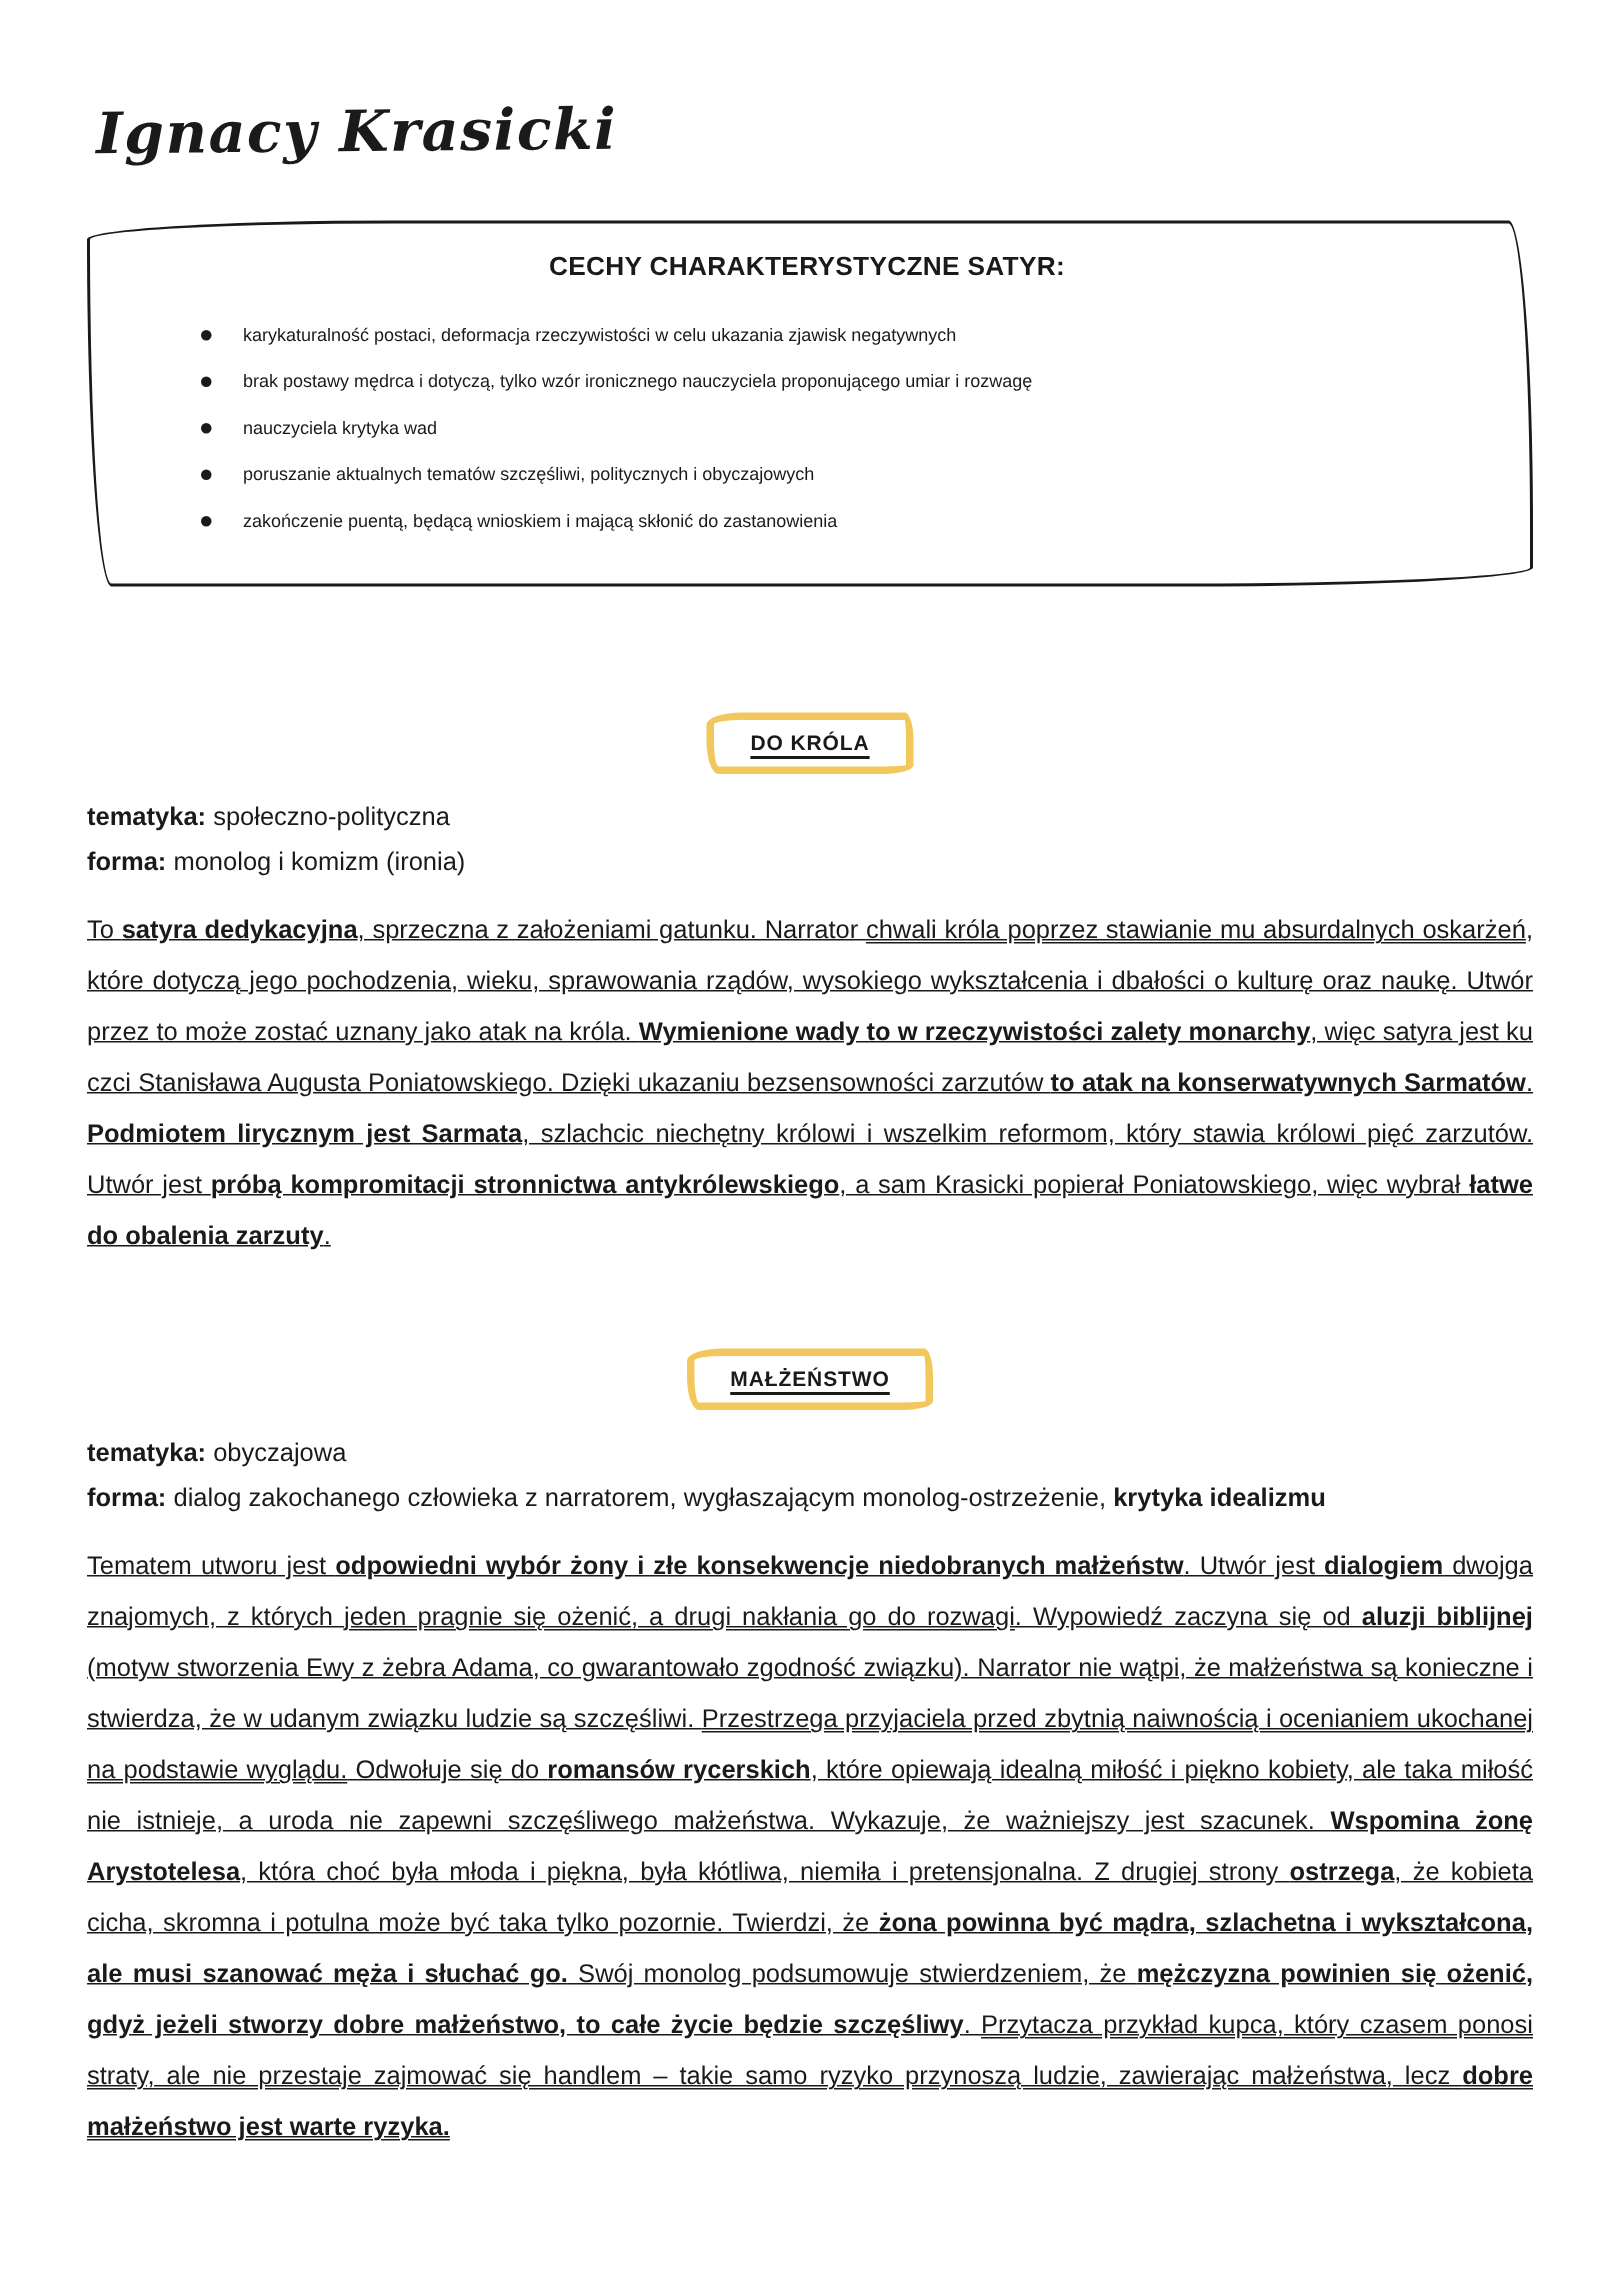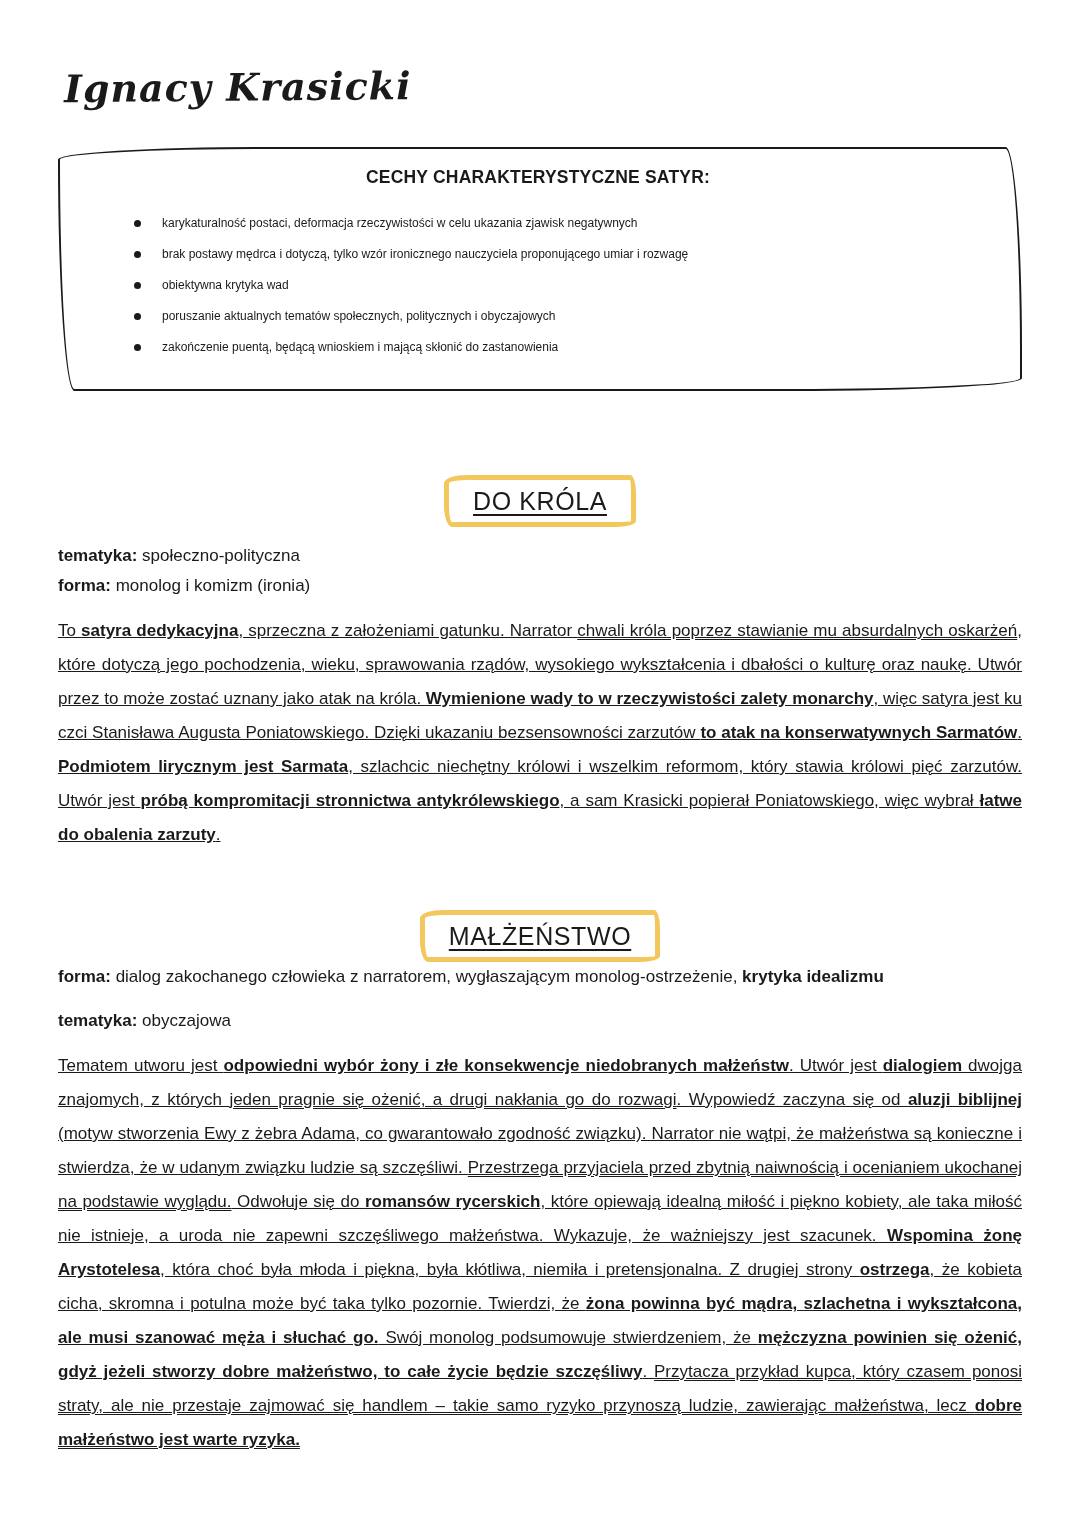--- a/index.html
+++ b/index.html
@@ -70,22 +70,22 @@
   .section-malzenstwo{margin-top:58px;}
   .yellow-frame{
     display:table;
     margin:0 auto;
     background:#fff;
     border:5px solid var(--accent);
     border-radius:24px 6px 20px 8px / 8px 18px 6px 22px;
     padding:7px 24px 6px 24px;
   }
   .yellow-frame .section-heading{
-    font-weight:normal;
-    font-size:25px;
+    font-weight:bold;
+    font-size:14px;
     letter-spacing:0.6px;
     text-decoration:underline;
     text-underline-offset:4px;
     text-decoration-thickness:2px;
   }
   p.meta{
     margin:0;
     font-size:17px;
     line-height:30px;
   }
@@ -105,37 +105,37 @@
 
 <div class="page">
 
   <h1 class="doc-title">Ignacy Krasicki</h1>
 
   <div class="features-box">
     <div class="box-heading">CECHY CHARAKTERYSTYCZNE SATYR:</div>
     <ul class="features-list">
         <li>karykaturalność postaci, deformacja rzeczywistości w celu ukazania zjawisk negatywnych</li>
         <li>brak postawy mędrca i dotyczą, tylko wzór ironicznego nauczyciela proponującego umiar i rozwagę</li>
-        <li>obiektywna krytyka wad</li>
-        <li>poruszanie aktualnych tematów społecznych, politycznych i obyczajowych</li>
+        <li>nauczyciela krytyka wad</li>
+        <li>poruszanie aktualnych tematów szczęśliwi, politycznych i obyczajowych</li>
         <li>zakończenie puentą, będącą wnioskiem i mającą skłonić do zastanowienia</li>
       </ul>
   </div>
 
   <section class="section section-do-krola">
     <div class="yellow-frame">
       <span class="section-heading">DO KRÓLA</span>
     </div>
     <p class="meta first"><span class="b">tematyka:</span><span> społeczno-polityczna</span></p>
     <p class="meta"><span class="b">forma:</span><span> monolog i komizm (ironia)</span></p>
     <p class="body-par"><span>To </span><span class="b">satyra dedykacyjna</span><span>, sprzeczna z założeniami gatunku. Narrator </span><span class="u">chwali króla poprzez stawianie mu absurdalnych oskarżeń</span><span>, które dotyczą jego pochodzenia, wieku, sprawowania rządów, wysokiego wykształcenia i dbałości o kulturę oraz naukę. Utwór przez to może zostać uznany jako atak na króla. </span><span class="b">Wymienione wady to w rzeczywistości zalety monarchy</span><span>, więc satyra jest ku czci Stanisława Augusta Poniatowskiego. Dzięki ukazaniu bezsensowności zarzutów </span><span class="b">to atak na konserwatywnych Sarmatów</span><span>. </span><span class="b">Podmiotem lirycznym jest Sarmata</span><span>, szlachcic niechętny królowi i wszelkim reformom, który stawia królowi pięć zarzutów. Utwór jest </span><span class="b">próbą kompromitacji stronnictwa antykrólewskiego</span><span>, a sam Krasicki popierał Poniatowskiego, więc wybrał </span><span class="b">łatwe do obalenia zarzuty</span><span>.</span></p>
   </section>
 
   <section class="section section-malzenstwo">
     <div class="yellow-frame">
       <span class="section-heading">MAŁŻEŃSTWO</span>
     </div>
+    <p class="meta first"><span class="b">tematyka:</span><span> obyczajowa</span></p>
     <p class="meta"><span class="b">forma:</span><span> dialog zakochanego człowieka z narratorem, wygłaszającym monolog-ostrzeżenie, </span><span class="b">krytyka idealizmu</span></p>
-    <p class="meta first"><span class="b">tematyka:</span><span> obyczajowa</span></p>
     <p class="body-par"><span>Tematem utworu jest </span><span class="b">odpowiedni wybór żony i złe konsekwencje niedobranych małżeństw</span><span>. Utwór jest </span><span class="b">dialogiem</span><span> dwojga znajomych, z których </span><span class="u">jeden pragnie się ożenić, a drugi nakłania go do rozwagi</span><span>. Wypowiedź zaczyna się od </span><span class="b">aluzji biblijnej</span><span> (motyw stworzenia Ewy z żebra Adama, co gwarantowało zgodność związku). Narrator nie wątpi, że małżeństwa są konieczne i stwierdza, że w udanym związku ludzie są szczęśliwi. </span><span class="u">Przestrzega przyjaciela przed zbytnią naiwnością i ocenianiem ukochanej na podstawie wyglądu.</span><span> Odwołuje się do </span><span class="b">romansów rycerskich</span><span>, które opiewają idealną miłość i piękno kobiety, ale taka miłość nie istnieje, a uroda nie zapewni szczęśliwego małżeństwa. Wykazuje, że ważniejszy jest szacunek. </span><span class="b">Wspomina żonę Arystotelesa</span><span>, która choć była młoda i piękna, była kłótliwa, niemiła i pretensjonalna. Z drugiej strony </span><span class="b">ostrzega</span><span>, że kobieta cicha, skromna i potulna może być taka tylko pozornie. Twierdzi, że </span><span class="b">żona powinna być mądra, szlachetna i wykształcona, ale musi szanować męża i słuchać go.</span><span> Swój monolog podsumowuje stwierdzeniem, że </span><span class="b">mężczyzna powinien się ożenić, gdyż jeżeli stworzy dobre małżeństwo, to całe życie będzie szczęśliwy</span><span>. </span><span class="u">Przytacza przykład kupca, który czasem ponosi straty, ale nie przestaje zajmować się handlem – takie samo ryzyko przynoszą ludzie, zawierając małżeństwa, lecz </span><span class="b u">dobre małżeństwo jest warte ryzyka.</span></p>
   </section>
 
 </div>
 
 </body></html>

